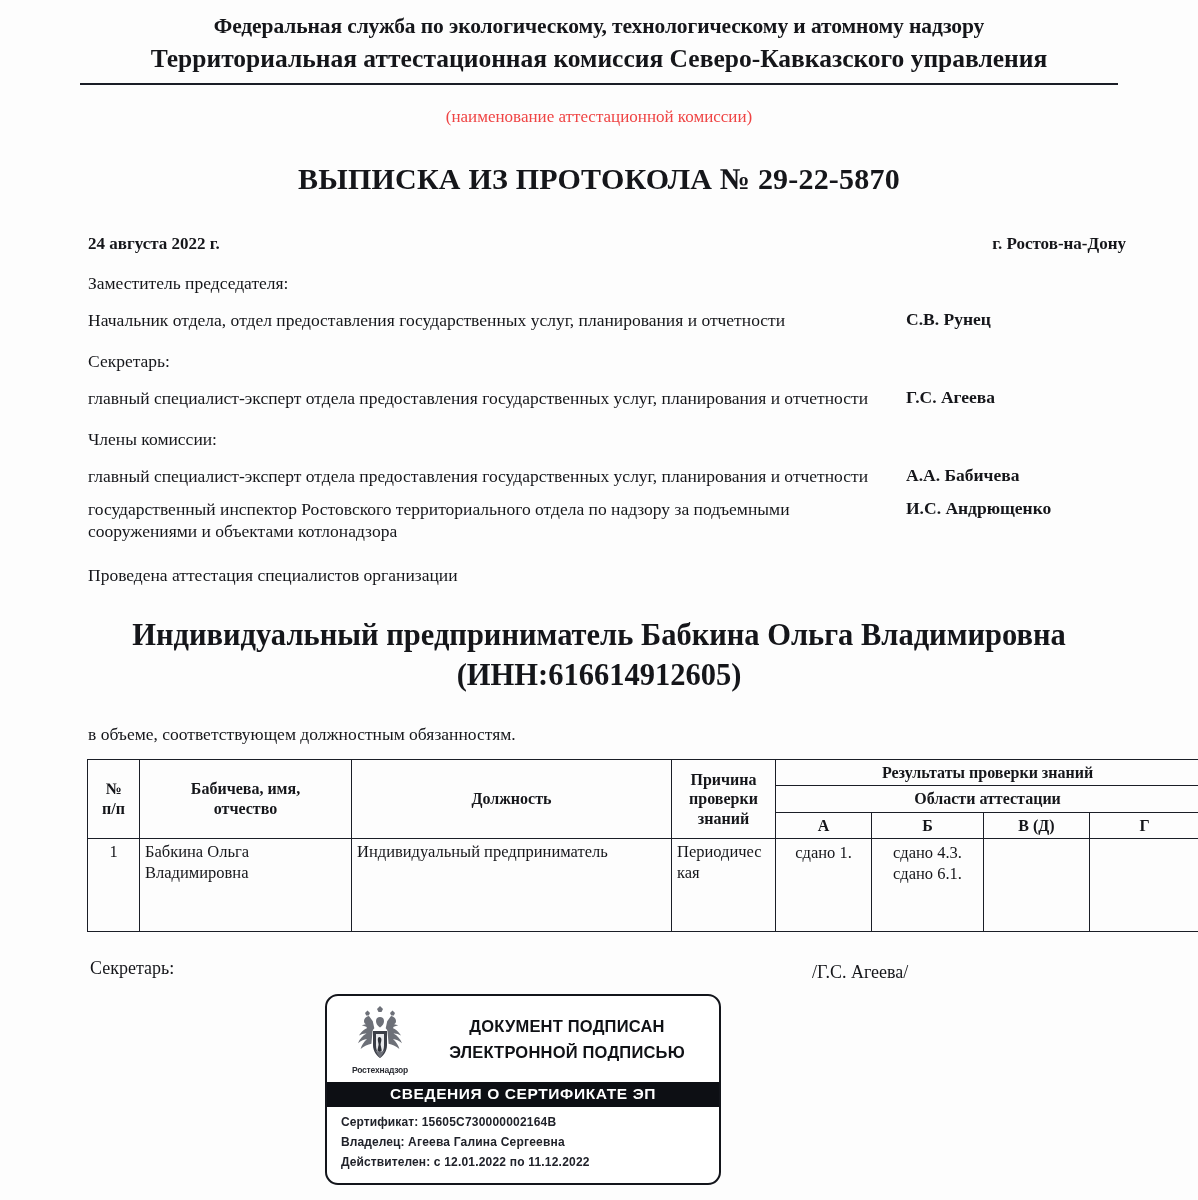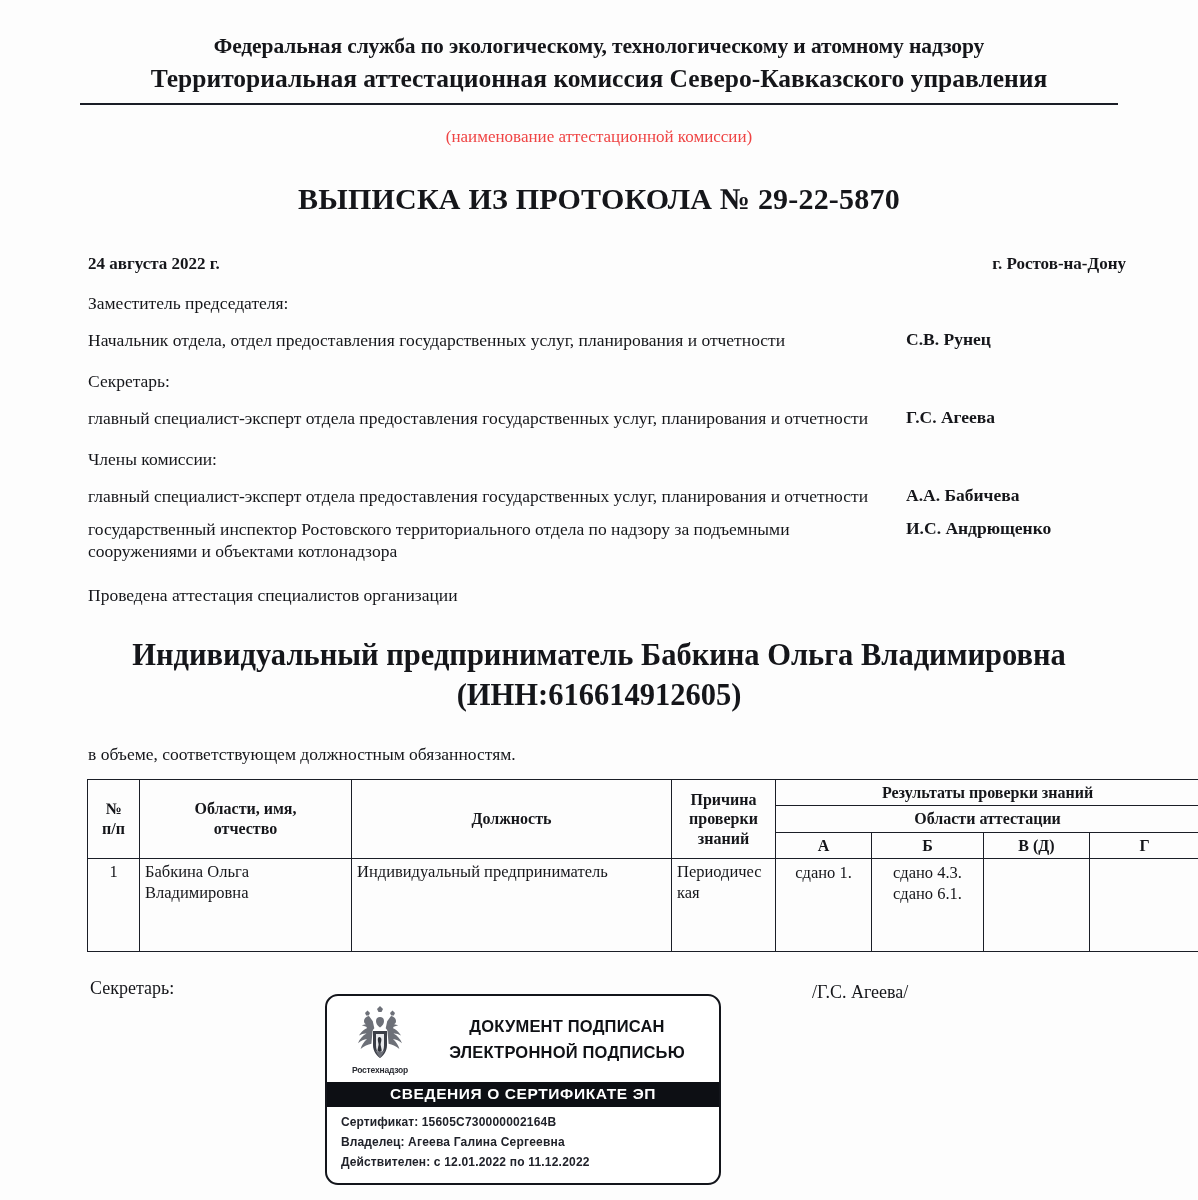--- a/index.html
+++ b/index.html
@@ -19,21 +19,21 @@
   .page {
     position: relative;
     width: 1198px;
     height: 1200px;
     background: #fdfdfd;
     box-sizing: border-box;
   }
 
   
   .doc-header {
-    padding-top: 34px;
+    padding-top: 14px;
     text-align: center;
   }
   .org-line-1 {
     font-weight: bold;
     font-size: 21.5px;
     letter-spacing: -0.1px;
     line-height: 1.18;
     padding: 0 80px;
   }
   .org-line-2 {
@@ -302,21 +302,21 @@
           <col class="col-vd">
           <col class="col-g">
       </colgroup>
       <thead>
         <tr>
           <th rowspan="3">
             <div>№</div>
             <div>п/п</div>
           </th>
           <th rowspan="3">
-            <div>Области, имя,</div>
+            <div>Бабичева, имя,</div>
             <div>отчество</div>
           </th>
           <th rowspan="3">Должность</th>
           <th rowspan="3">
             <div>Причина</div>
             <div>проверки</div>
             <div>знаний</div>
           </th>
           <th colspan="4">Результаты проверки знаний</th>
         </tr>

